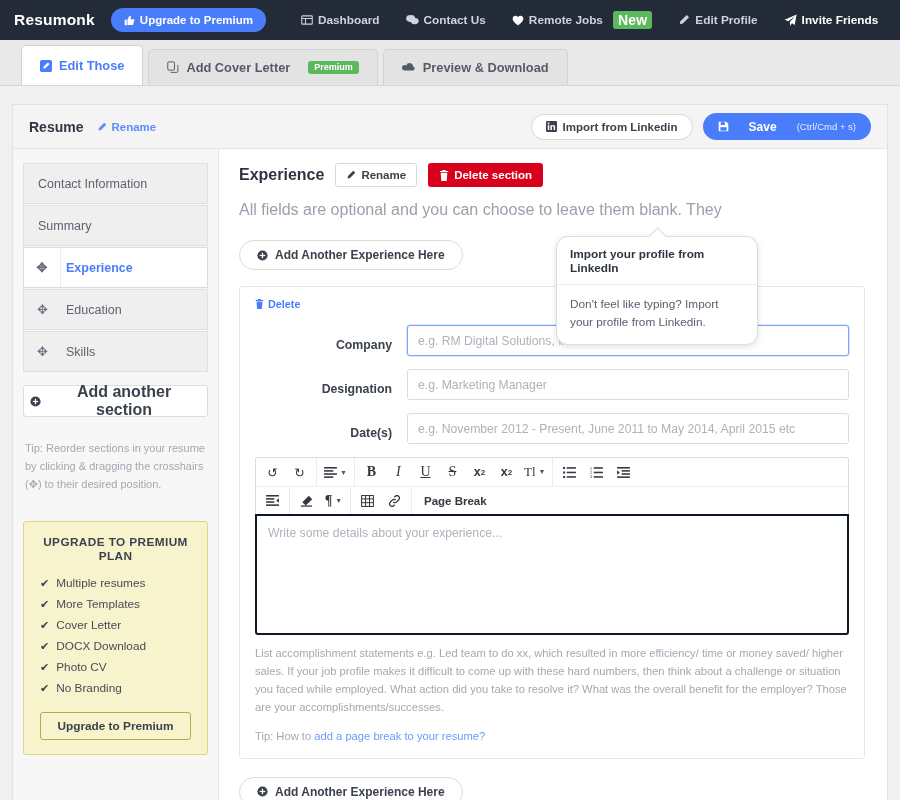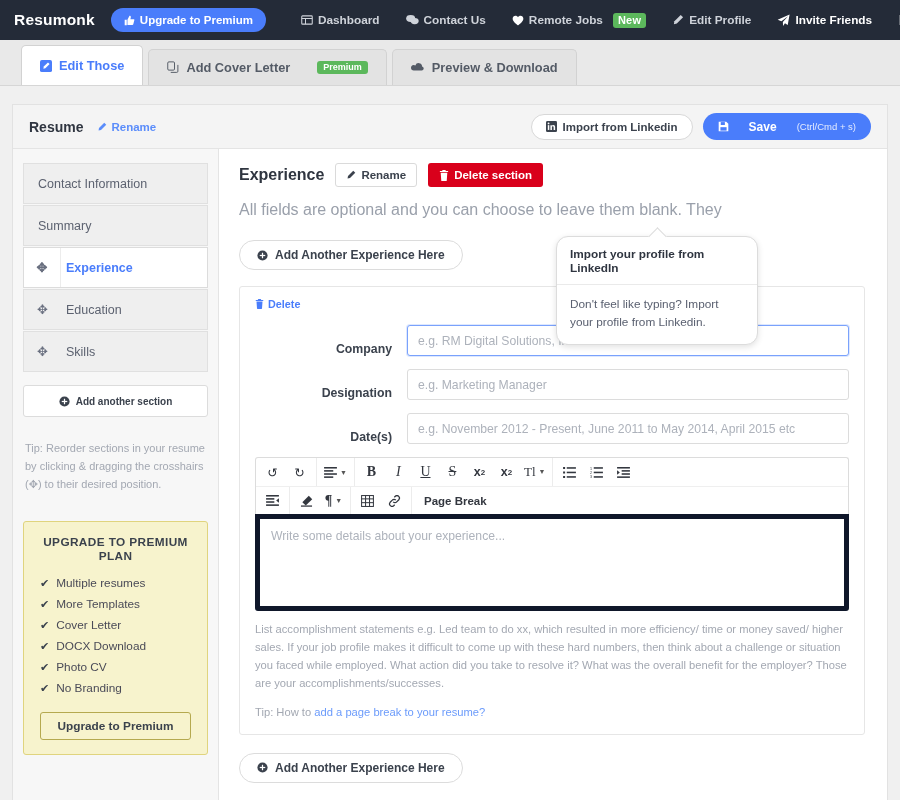--- a/index.html
+++ b/index.html
@@ -28,21 +28,21 @@
     white-space:nowrap; font-family:inherit;
   }
   .navlinks { display:flex; align-items:center; margin-left:22px; gap:0; }
   .navlink {
     color:#cfd3da; font-size:11.8px; font-weight:bold; text-decoration:none;
     display:inline-flex; align-items:center; gap:5px; padding:0 13px;
     white-space:nowrap; cursor:pointer;
   }
   .navlink.bright { color:#ffffff; }
   .badge-new {
-    background:#5cb85c; color:#fff; font-size:11px; font-weight:bold;
+    background:#5cb85c; color:#fff; font-size:14px; font-weight:bold;
     border-radius:3px; padding:2px 5px; margin-left:5px; line-height:1;
     letter-spacing:.2px;
   }
   .ic { display:inline-block; line-height:1; }
 
   
   .tabbar {
     height:46px; background:#e9e9e9; position:relative;
     display:flex; align-items:flex-end; padding-left:21px;
     border-bottom:1px solid #d6d6d6;
@@ -53,21 +53,21 @@
     background:#e3e3e3; border:1px solid #d2d2d2; border-bottom:none;
     border-radius:5px 5px 0 0; margin-right:5px; cursor:pointer;
     white-space:nowrap;
   }
   .tab.active {
     background:#ffffff; color:#4a7dfb; height:40px; border-color:#d2d2d2;
     position:relative; z-index:2;
   }
   .tab .premium-badge {
     background:#5cb85c; color:#fff; font-size:9px; font-weight:bold;
-    border-radius:3px; padding:2px 6px; line-height:1; margin-left:20px;
+    border-radius:3px; padding:2px 6px; line-height:1; margin-left:11px;
   }
 
   
   .page {
     background:#ffffff; margin:18px 12px 0 12px; border:1px solid #e2e2e2;
     height:calc(800px - 40px - 46px - 10px); position:relative;
   }
   .page-head {
     height:44px; background:#f4f4f4; border-bottom:1px solid #e4e4e4;
     display:flex; align-items:center; padding:0 16px; position:relative;
@@ -137,21 +137,21 @@
   }
   .sec-item .label { padding-left:14px; }
   .sec-item .handle + .label { padding-left:5px; }
   .sec-item.active {
     background:#ffffff; color:#4a7dfb; font-weight:bold;
     border-color:#dcdcdc;
   }
   .sec-item.active .handle { border-right:1px solid #ececec; }
   .btn-add-section {
     width:100%; height:32px; margin-top:13px; background:#fff;
-    border:1px solid #dcdcdc; border-radius:3px; font-size:10px;
+    border:1px solid #dcdcdc; border-radius:3px; font-size:16px;
     font-weight:bold; color:#3b424d; cursor:pointer; font-family:inherit;
     display:flex; align-items:center; justify-content:center; gap:6px;
   }
   .tip {
     margin-top:22px; font-size:11px; line-height:1.65; color:#a3a8b2;
     padding:0 2px;
   }
   .upgrade-box {
     margin-top:28px; background:#f7f3cd; border:1px solid #e0d47e;
     border-radius:3px; padding:13px 12px 14px;
@@ -199,21 +199,21 @@
   }
   .exp-card {
     margin-top:16px; border:1px solid #e6e6e6; border-radius:3px;
     padding:10px 15px 16px;
   }
   .delete-link {
     color:#4a7dfb; font-size:10.8px; font-weight:bold;
     display:inline-flex; align-items:center; gap:4px; cursor:pointer;
     text-decoration:none;
   }
-  .frow { display:flex; align-items:flex-end; margin-top:13px; }
+  .frow { display:flex; align-items:center; margin-top:13px; }
   .frow .flabel {
     width:152px; flex:0 0 152px; text-align:right; padding-right:15px;
     font-size:12.3px; font-weight:bold; color:#3b424d; padding-top:8px;
   }
   .finput {
     flex:1; height:31px; border:1px solid #dcdcdc; border-radius:3px;
     padding:0 10px; font-size:12.2px; color:#3b424d; font-family:inherit;
     background:#fff; outline:none;
   }
   .finput::placeholder { color:#adb2bb; }
@@ -233,21 +233,21 @@
   }
   .tb-btn {
     min-width:27px; height:26px; display:inline-flex; align-items:center;
     justify-content:center; color:#33373f; font-size:12.5px; cursor:pointer;
     padding:0 4px; background:none; border:none; font-family:inherit;
     white-space:nowrap;
   }
   .tb-btn.txt { font-size:11.5px; font-weight:bold; padding:0 9px; }
   .caret { font-size:7px; margin-left:3px; color:#555; }
   .editor-area {
-    border:5px solid #0f172a; border-radius:0 0 3px 3px; height:97px;
+    border:2px solid #0f172a; border-radius:0 0 3px 3px; height:121px;
     padding:10px 11px; font-size:12.2px; color:#aeb3bc; background:#fff;
   }
   .editor-help {
     margin:9px 0 0; font-size:11.2px; line-height:1.62; color:#a3a8b2;
   }
   .editor-tip { margin:13px 0 0; font-size:11.2px; color:#a3a8b2; }
   .editor-tip a { color:#6b9bfb; text-decoration:none; cursor:pointer; }
   svg { display:block; }
 </style>
 </head>

